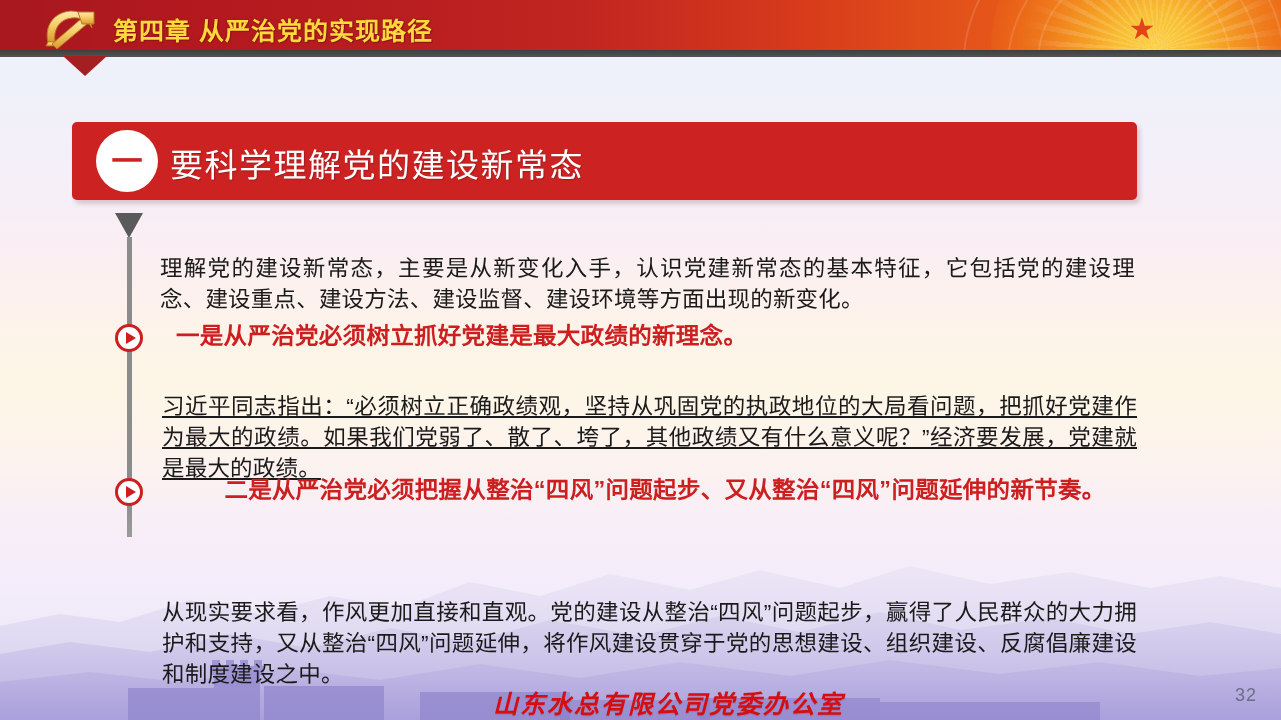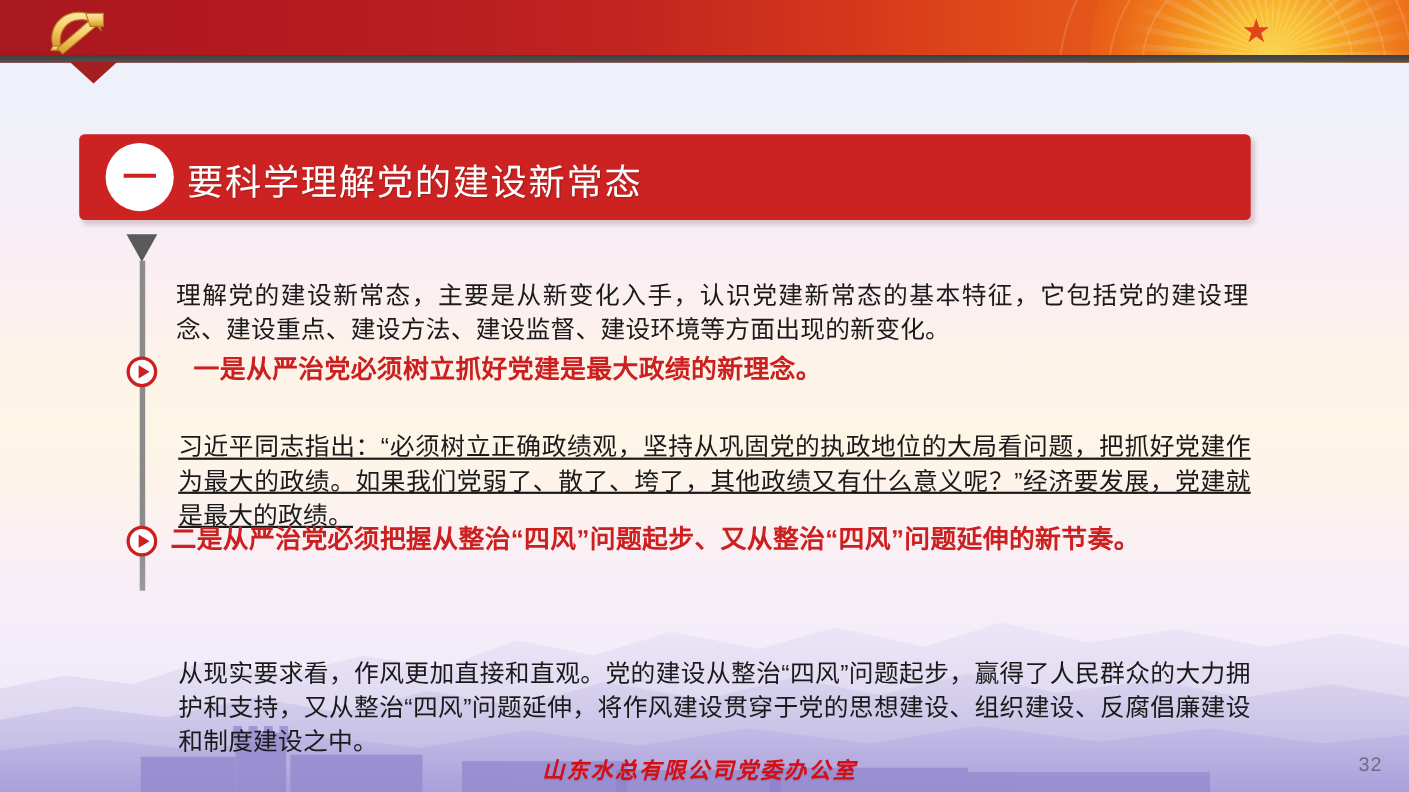--- a/index.html
+++ b/index.html
@@ -241,29 +241,29 @@
 
   .red-head {
     position: absolute;
     color: #cc1f1f;
     font-size: 23.5px;
     font-weight: bold;
     line-height: 32px;
     letter-spacing: 0.3px;
   }
   .h1 { left: 176px; top: 320px; width: 960px; }
-  .h2 { left: 155px; top: 474px; width: 1020px; }
+  .h2 { left: 155px; top: 474px; width: 1020px; text-align: center; }
 
   
   .footer-brand {
     position: absolute;
     left: 493px;
     top: 684px;
     font-family: "Liberation Serif", "DejaVu Serif", serif;
-    font-size: 20px;
+    font-size: 25px;
     font-weight: bold;
     font-style: italic;
     color: #d40e12;
     letter-spacing: 2px;
     white-space: nowrap;
     text-shadow: 0 1px 1px rgba(160,20,20,0.25);
   }
   .page-number {
     position: absolute;
     right: 24px;
@@ -346,20 +346,21 @@
                  C22,15 15,25 17,38 Z" fill="url(#gold)" stroke="#b4791f" stroke-width="1"></path>
 
         <path d="M10,38 L18,38 L16,42 L8,42 Z" fill="url(#gold)" stroke="#b4791f" stroke-width="0.8"></path>
 
         <path d="M14,40 L44,14 L49,20 L19,45 Z" fill="url(#gold)" stroke="#b4791f" stroke-width="1"></path>
 
         <path d="M40,8 L56,8 L56,20 L44,20 Z" fill="url(#gold)" stroke="#b4791f" stroke-width="1"></path>
       </svg>
     </div>
 
+    <div class="header-title">第四章  从严治党的实现路径</div>
     <div class="header-bottom-bar"></div>
   </div>
   <div class="header-notch"></div>
 
   <div class="title-banner">
     <div class="title-circle">
       <span class="title-circle-num">一</span>
     </div>
     <div class="title-text">要科学理解党的建设新常态</div>
   </div>

